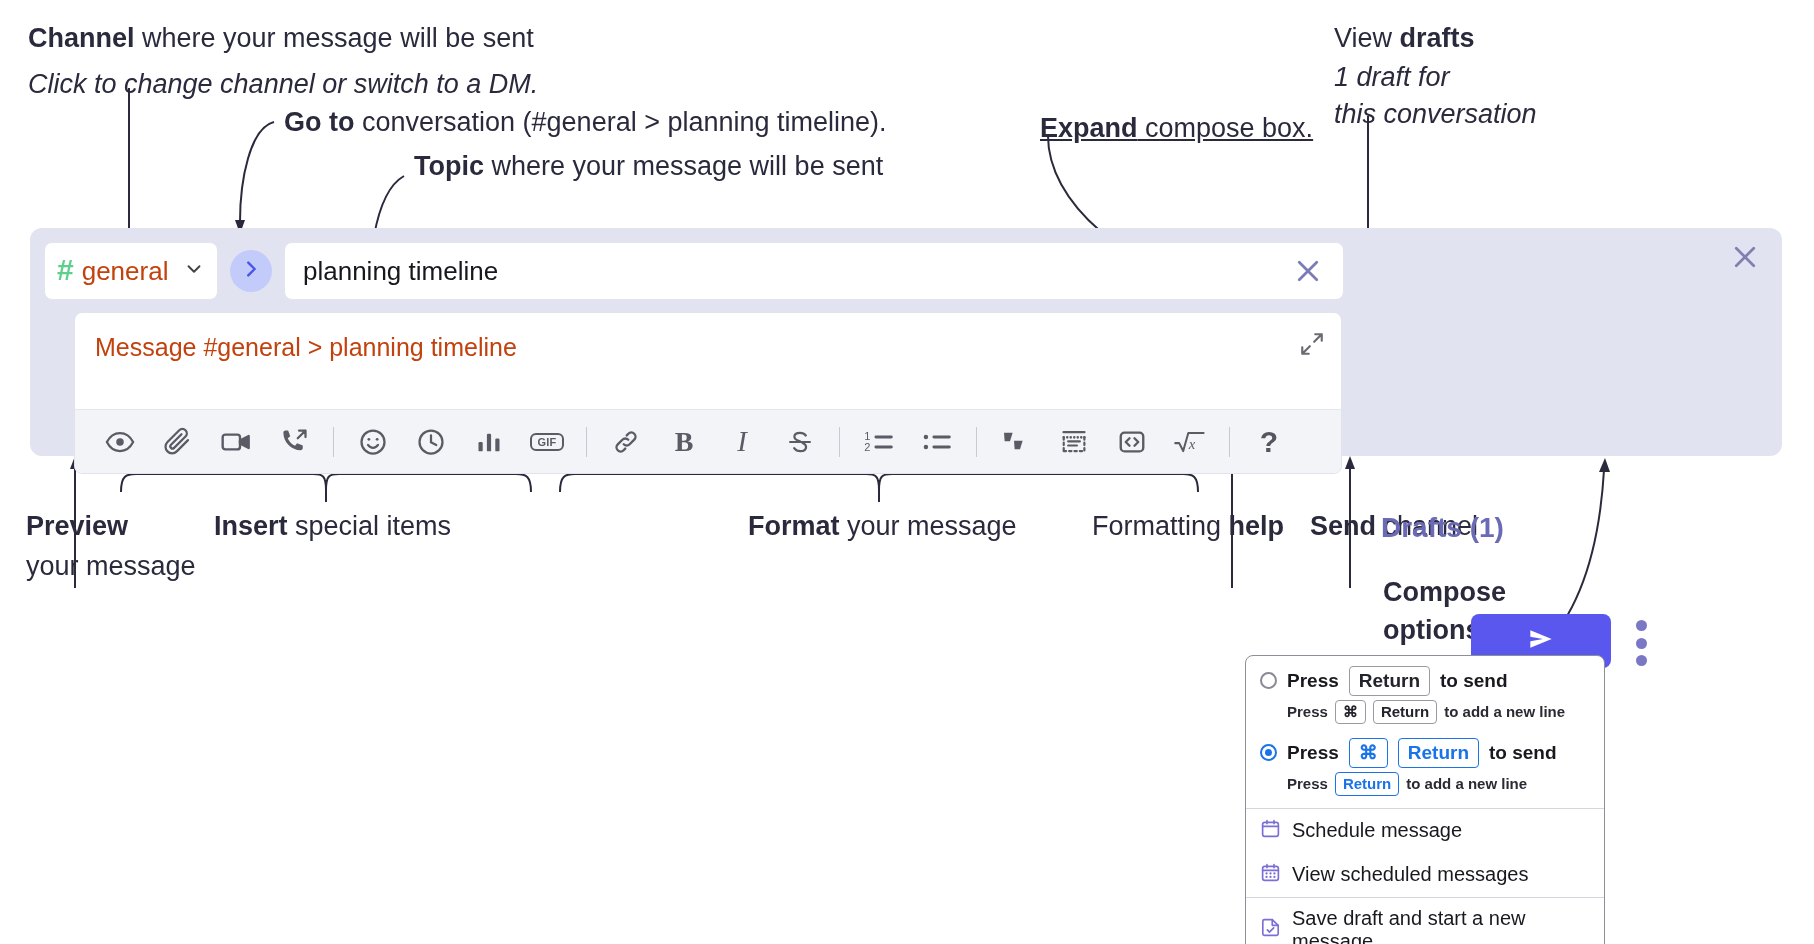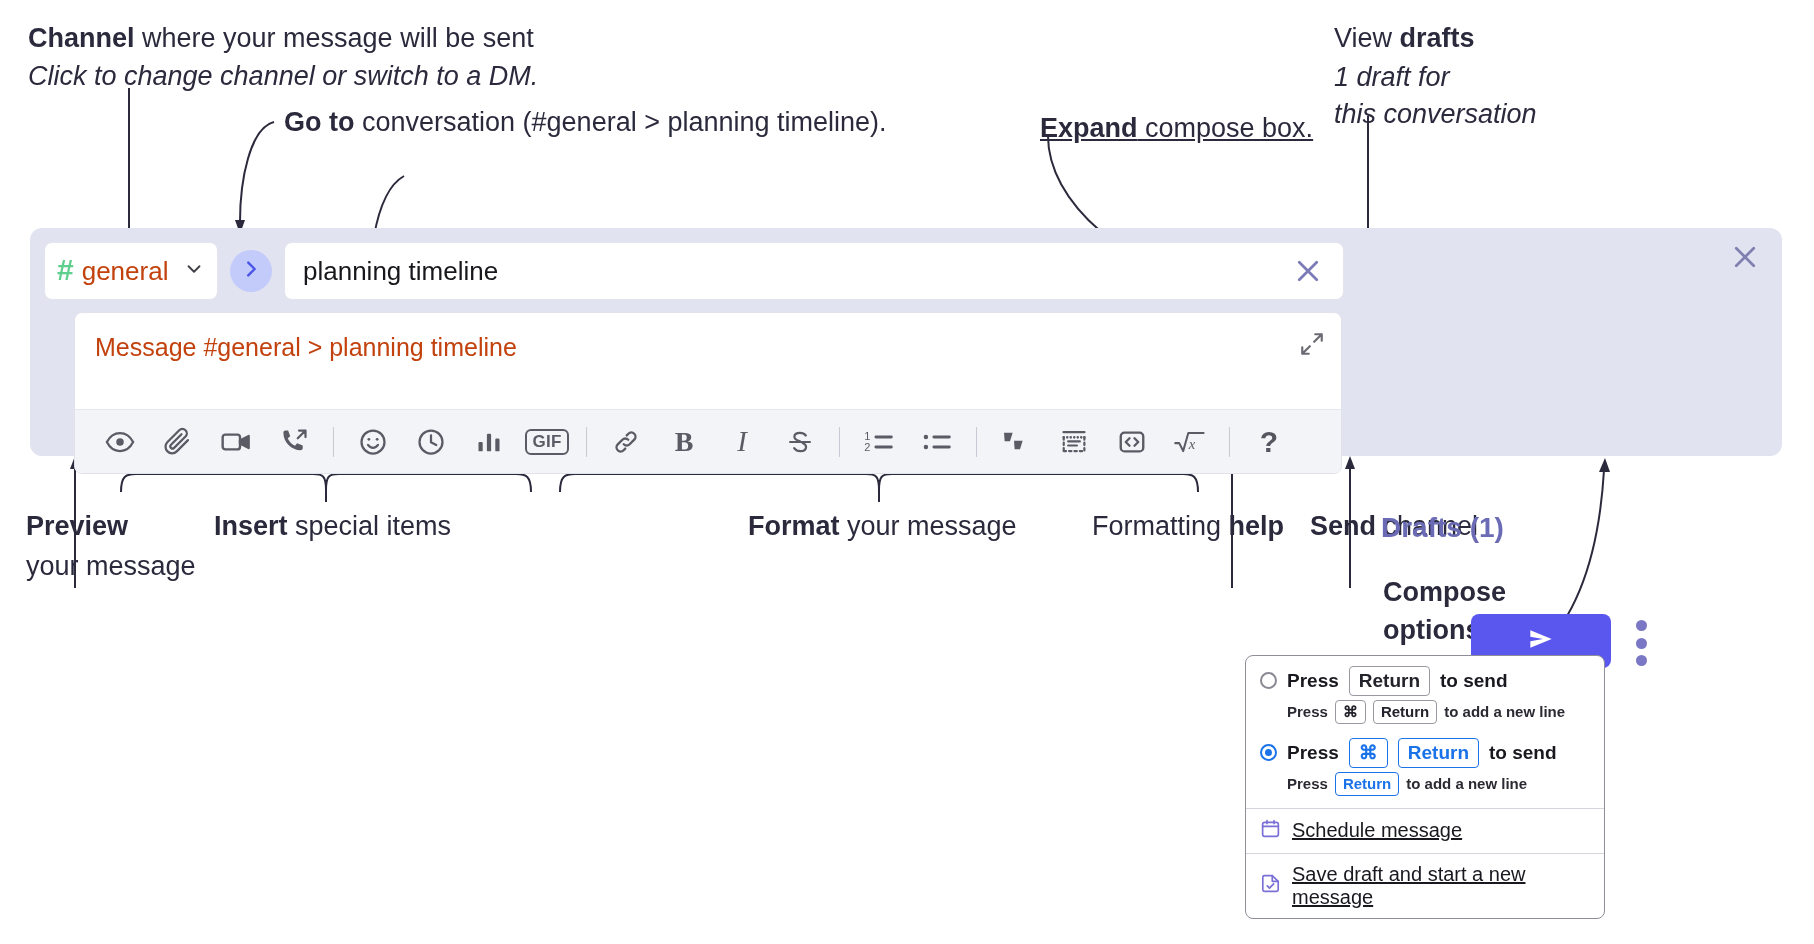--- a/index.html
+++ b/index.html
@@ -70,21 +70,21 @@
     background:#f3f4f7; border-top:1px solid #e6e6ee;
     display:flex; align-items:center; padding-left:16px; gap:0;
   }
   .tb-item{
     width:58px; height:56px; display:flex; align-items:center; justify-content:center;
     color:#5b5b66; cursor:pointer;
   }
   .tb-sep{ width:1px; height:30px; background:#c9c9d3; margin:0 10px; flex:0 0 auto; }
   .gif-box{
     border:2px solid #5b5b66; border-radius:6px; padding:1px 5px;
-    font-size:17px; font-weight:700; letter-spacing:.3px; color:#5b5b66;
+    font-size:11px; font-weight:700; letter-spacing:.3px; color:#5b5b66;
   }
   .qmark{ font-size:30px; font-weight:700; color:#55555f; line-height:1; }
 
   .drafts-label{
     position:absolute; left:1351px; top:284px; font-size:28px; color:#6b6bb5;
     cursor:pointer;
     font-weight:bold;
   }
   .send-btn{
     position:absolute; left:1441px; top:386px; width:140px; height:54px;
@@ -113,21 +113,21 @@
   .radio.on{ border-color:#1a73e8; position:relative; }
   .radio.on::after{ content:""; position:absolute; inset:3px; border-radius:50%; background:#1a73e8; }
   .opt-sub{ display:flex; align-items:center; gap:7px; font-size:15px; padding:4px 0 8px 27px; color:#2a2a32;}
   .key{
     border:1px solid #9a9aa3; border-radius:4px; padding:1px 7px;
     font-size:15px; line-height:1.35; color:#23232b; background:#fff; display:inline-block;
   }
   .key.big{ font-size:19px; padding:1px 9px; }
   .key.blue{ color:#1a73e8; border-color:#1a73e8; }
   .menu-div{ height:1px; background:#d5d5dd; }
-  .mi{ display:flex; align-items:center; gap:11px; padding:9px 14px; font-size:20px; cursor:pointer;text-decoration:underline; }
+  .mi{ display:flex; align-items:center; gap:11px; padding:9px 14px; font-size:20px; cursor:pointer; }
   .mi svg{ flex:0 0 auto; }
 </style>
 </head>
 <body>
 
 <div class="stage">
 
   <svg class="lines" width="1814" height="944">
 
     <path d="M129,88 L129,246" stroke="#2b2a3d" stroke-width="2" fill="none"></path>
@@ -161,27 +161,30 @@
 
     <path d="M1350,588 L1350,466" stroke="#2b2a3d" stroke-width="2" fill="none"></path>
     <polygon points="1350,456 1345,469 1355,469" fill="#2b2a3d"></polygon>
 
     <path d="M1392,700 C1520,700 1594,640 1604,470" stroke="#2b2a3d" stroke-width="2" fill="none"></path>
     <polygon points="1605,458 1599,472 1610,472" fill="#2b2a3d"></polygon>
   </svg>
 
   <div class="anno" style="left:28px; top:22px; font-size:27px;">
     <div><b>Channel</b><span class="lt"> where your message will be sent</span></div>
-    <div style="margin-top:4px;"><i>Click to change channel or switch to a DM.</i></div>
+    <div style="margin-top:12px;"><i>Click to change channel or switch to a DM.</i></div>
   </div>
 
   <div class="anno" style="left:284px; top:106px; font-size:27px;">
     <b>Go to</b><span class="lt"> conversation (#general &gt; planning timeline).</span>
   </div>
 
+  <div class="anno" style="left:414px; top:150px; font-size:27px;">
+    <b>Topic</b><span class="lt"> where your message will be sent</span>
+  </div>
 
   <div class="anno" style="left:1040px; top:112px; font-size:27px;text-decoration:underline;">
     <b>Expand</b><span class="lt"> compose box.</span>
   </div>
 
   <div class="anno" style="left:1334px; top:22px; font-size:27px;">
     <div><span class="lt">View </span><b>drafts</b></div>
     <div style="margin-top:5px;"><i>1 draft for</i></div>
     <div style="margin-top:3px;"><i>this conversation</i></div>
   </div>
@@ -435,20 +438,30 @@
     <div class="mi">
       <span>
         <svg width="21" height="21" viewBox="0 0 24 24" fill="none" stroke="#7a6fd6" stroke-width="1.9" stroke-linecap="round">
             <rect x="3" y="5" width="18" height="16" rx="2.5"></rect>
             <path d="M3 9.5 L21 9.5 M8 3 L8 6.6 M16 3 L16 6.6"></path>
           </svg>
       </span>
       <span>Schedule message</span>
     </div>
 
+    <div class="mi">
+      <span>
+        <svg width="21" height="21" viewBox="0 0 24 24" fill="none" stroke="#7a6fd6" stroke-width="1.9" stroke-linecap="round">
+            <rect x="3" y="5" width="18" height="16" rx="2.5"></rect>
+            <path d="M3 9.5 L21 9.5 M8 3 L8 6.6 M16 3 L16 6.6"></path>
+            <path d="M7.5 13 L7.5 13.02 M12 13 L12 13.02 M16.5 13 L16.5 13.02 M7.5 17 L7.5 17.02 M12 17 L12 17.02 M16.5 17 L16.5 17.02" stroke-width="2.6"></path>
+          </svg>
+      </span>
+      <span>View scheduled messages</span>
+    </div>
 
     <div class="menu-div"></div>
 
     <div class="mi">
       <span>
         <svg width="21" height="21" viewBox="0 0 24 24" fill="none" stroke="#7a6fd6" stroke-width="1.9" stroke-linecap="round" stroke-linejoin="round">
             <path d="M14 3 L5 3 C4 3 3.2 3.8 3.2 4.8 L3.2 19.2 C3.2 20.2 4 21 5 21 L19 21 C20 21 20.8 20.2 20.8 19.2 L20.8 9.5 Z"></path>
             <path d="M14 3 L14 9.5 L20.8 9.5"></path>
             <path d="M8.4 14.8 L10.8 17.2 L15.6 12.4"></path>
           </svg>

